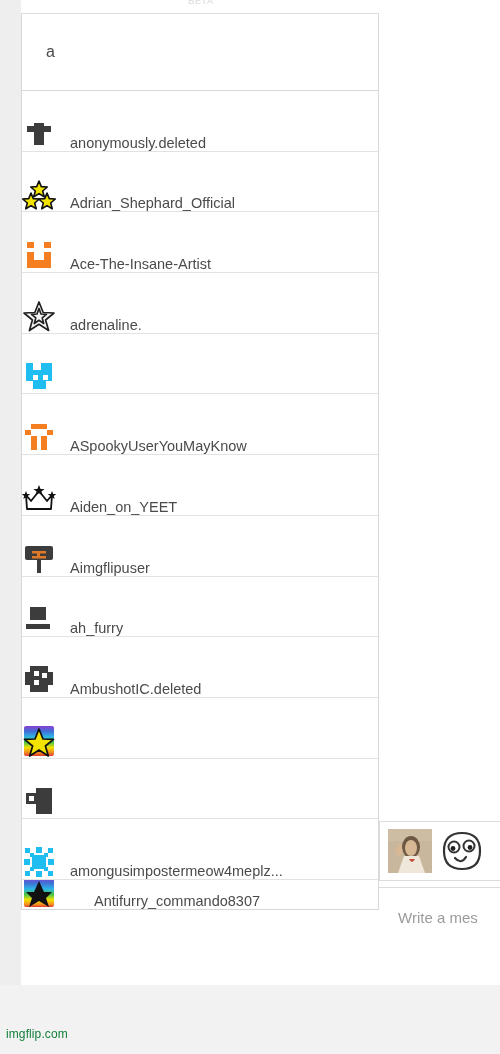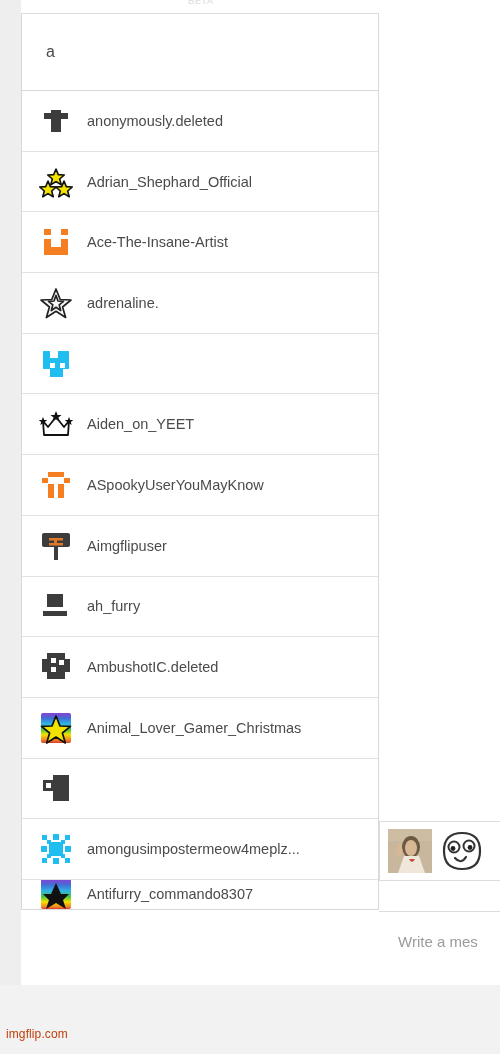--- a/index.html
+++ b/index.html
@@ -33,21 +33,21 @@
   .footer-strip {
     position: absolute;
     left: 0; top: 985px;
     width: 500px; height: 69px;
     background: #f2f2f2;
   }
   .footer-watermark {
     position: absolute;
     left: 6px; top: 1027px;
     font-size: 12px;
-    color: #c2410c;
+    color: #15803d;
     letter-spacing: 0.1px;
     font-family: "Liberation Sans", sans-serif;
   }
 
   
   .beta-label {
     position: absolute;
     left: 188px; top: -4px;
     font-size: 9px;
     font-weight: bold;
@@ -85,22 +85,21 @@
     color: #4a4a4a;
     font-family: "Liberation Sans", sans-serif;
   }
 
   
   .user-row {
     height: 60.7px;
     box-sizing: border-box;
     border-bottom: 1px solid #e2e2e2;
     display: flex;
-    align-items: center;
-    padding-left: 17px;
+    align-items: flex-end;
     background: #ffffff;
   }
   .user-row:last-child { border-bottom: none; }
 
   .avatar {
     width: 34px;
     height: 34px;
     flex: 0 0 34px;
     position: relative;
     margin-right: 14px;
@@ -113,20 +112,21 @@
     font-family: "Liberation Sans", sans-serif;
     white-space: nowrap;
     overflow: hidden;
   }
 
   
   .clip-row {
     height: 29px;
     overflow: hidden;
     border-bottom: none;
+    gap: 24px;
   }
 
   
   .chat-panel {
     position: absolute;
     left: 379px; top: 821px;
     width: 121px;
     background: #ffffff;
   }
   .chat-stickers {
@@ -143,21 +143,21 @@
   .sticker {
     width: 44px; height: 44px;
     flex: 0 0 44px;
     position: relative;
     overflow: hidden;
   }
   .sticker svg { display:block; width: 44px; height: 44px; }
 
   .chat-input {
     height: 60px;
-    margin-top: 30px;
+    margin-top: 6px;
     border-top: 1px solid #dcdcdc;
     box-sizing: border-box;
     display: flex;
     align-items: center;
     padding-left: 19px;
     background: #fff;
   }
   .chat-placeholder {
     font-size: 15px;
     color: #9b9b9b;
@@ -243,44 +243,44 @@
         <rect x="24" y="22" width="6" height="8" fill="#ffffff"></rect>
       </g>
         </svg>
     </span>
   </div>
 
 
   <div class="user-row">
     <span class="avatar">
       <svg viewBox="0 0 34 34">
+          <g fill="#f47e20">
+        <rect x="9" y="4" width="16" height="5"></rect>
+        <rect x="3" y="10" width="6" height="5"></rect>
+        <rect x="25" y="10" width="6" height="5"></rect>
+        <rect x="9" y="16" width="6" height="14"></rect>
+        <rect x="19" y="16" width="6" height="14"></rect>
+      </g>
+        </svg>
+    </span>
+    <span class="username">ASpookyUserYouMayKnow</span>
+  </div>
+
+  <div class="user-row">
+    <span class="avatar">
+      <svg viewBox="0 0 34 34">
         <polygon points="4,14 9,20 17,10 25,20 30,14 29,28 5,28" fill="#ffffff" stroke="#111" stroke-width="1.8" stroke-linejoin="round"></polygon>
         <g fill="#111">
           <polygon points="17,4 18.6,8 22.6,8 19.4,10.6 20.6,14.6 17,12.2 13.4,14.6 14.6,10.6 11.4,8 15.4,8"></polygon>
           <polygon points="4,10 5.2,13 8.2,13 5.8,15 6.7,18 4,16.2 1.3,18 2.2,15 -0.2,13 2.8,13"></polygon>
           <polygon points="30,10 31.2,13 34.2,13 31.8,15 32.7,18 30,16.2 27.3,18 28.2,15 25.8,13 28.8,13"></polygon>
         </g>
       </svg>
     </span>
     <span class="username">Aiden_on_YEET</span>
-  </div>
-
-  <div class="user-row">
-    <span class="avatar">
-      <svg viewBox="0 0 34 34">
-          <g fill="#f47e20">
-        <rect x="9" y="4" width="16" height="5"></rect>
-        <rect x="3" y="10" width="6" height="5"></rect>
-        <rect x="25" y="10" width="6" height="5"></rect>
-        <rect x="9" y="16" width="6" height="14"></rect>
-        <rect x="19" y="16" width="6" height="14"></rect>
-      </g>
-        </svg>
-    </span>
-    <span class="username">ASpookyUserYouMayKnow</span>
   </div>
 
   <div class="user-row">
     <span class="avatar">
       <svg viewBox="0 0 34 34">
         <rect x="3" y="4" width="28" height="14" rx="2" fill="#3c3c3c"></rect>
         <path d="M10 9 h14 v2.6 h-9 v2.4 h9 v2.6 h-14 v-2.6 h8 v-2.4 h-8 z" fill="#e07a28"></path>
         <rect x="15" y="18" width="4" height="13" fill="#3c3c3c"></rect>
       </svg>
     </span>
@@ -328,21 +328,20 @@
             <stop offset="54%" stop-color="#44c14a"></stop>
             <stop offset="72%" stop-color="#f2e200"></stop>
             <stop offset="88%" stop-color="#f28c20"></stop>
             <stop offset="100%" stop-color="#e03a2f"></stop>
           </linearGradient>
         </defs>
         <rect x="2" y="2" width="30" height="30" rx="2" fill="url(#rbow)"></rect>
         <polygon points="17,5 21,15 31.5,15.4 23.4,22 26.3,32 17,26 7.7,32 10.6,22 2.5,15.4 13,15" fill="#f2e200" stroke="#111" stroke-width="1.7" stroke-linejoin="round"></polygon>
       </svg>
     </span>
-    <span class="username">Animal_Lover_Gamer_Christmas</span>
   </div>
 
   <div class="user-row">
     <span class="avatar">
       <svg viewBox="0 0 34 34">
           <g fill="#3c3c3c">
         <rect x="14" y="4" width="16" height="26"></rect>
         <rect x="4" y="9" width="11" height="11"></rect>
       </g>
       <rect x="7" y="12" width="5" height="5" fill="#ffffff"></rect>

